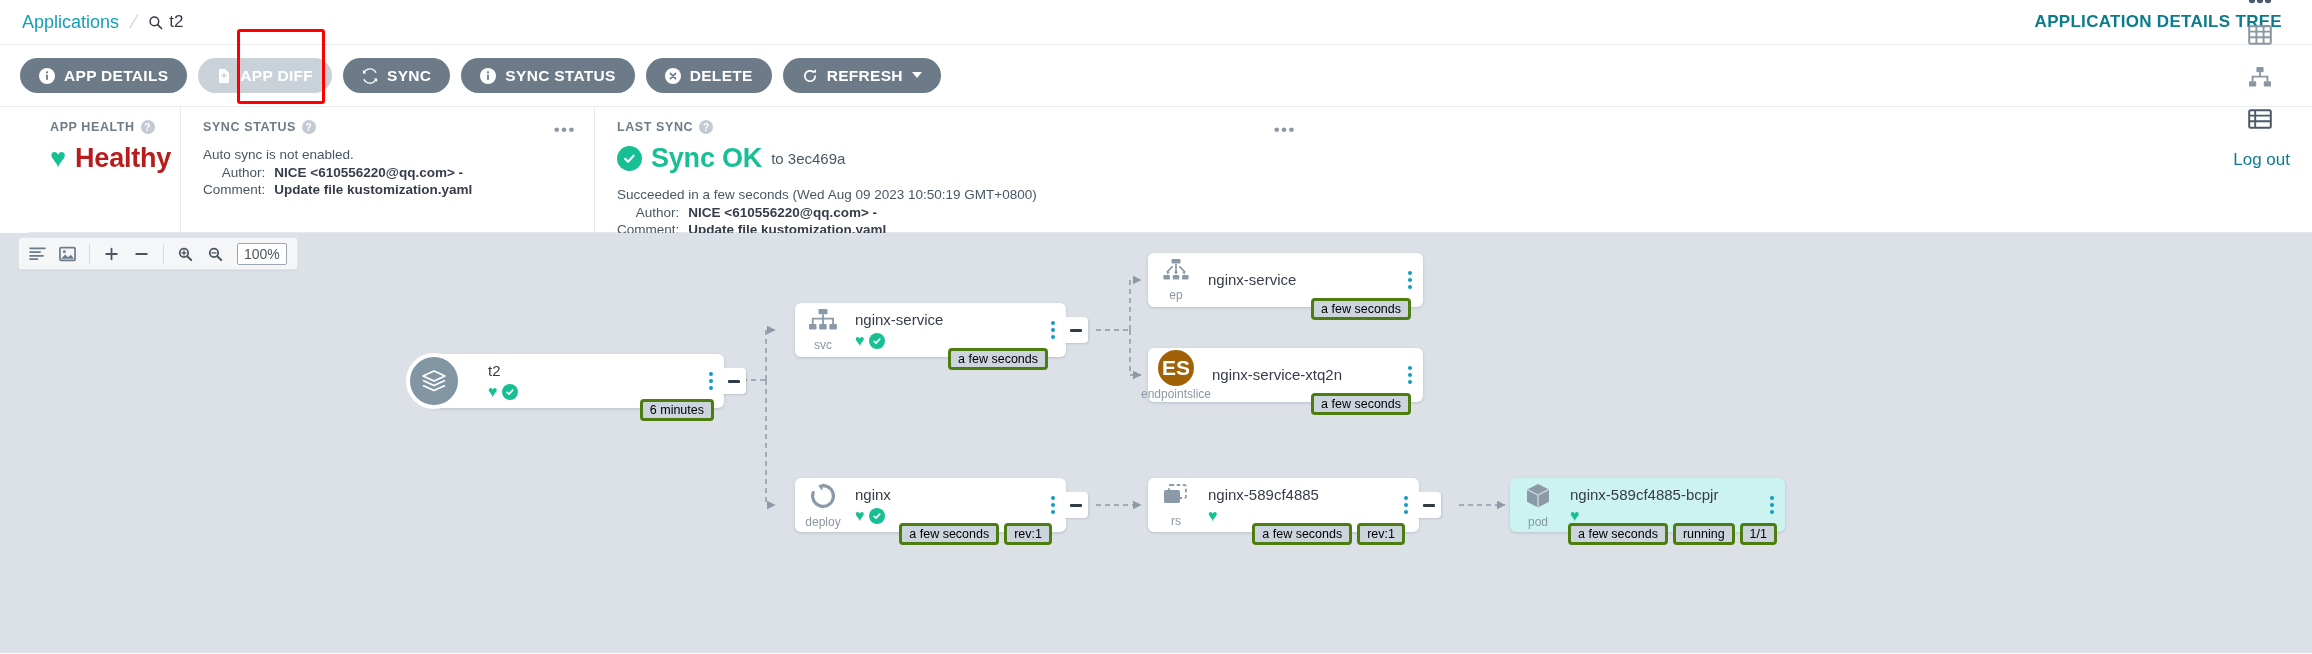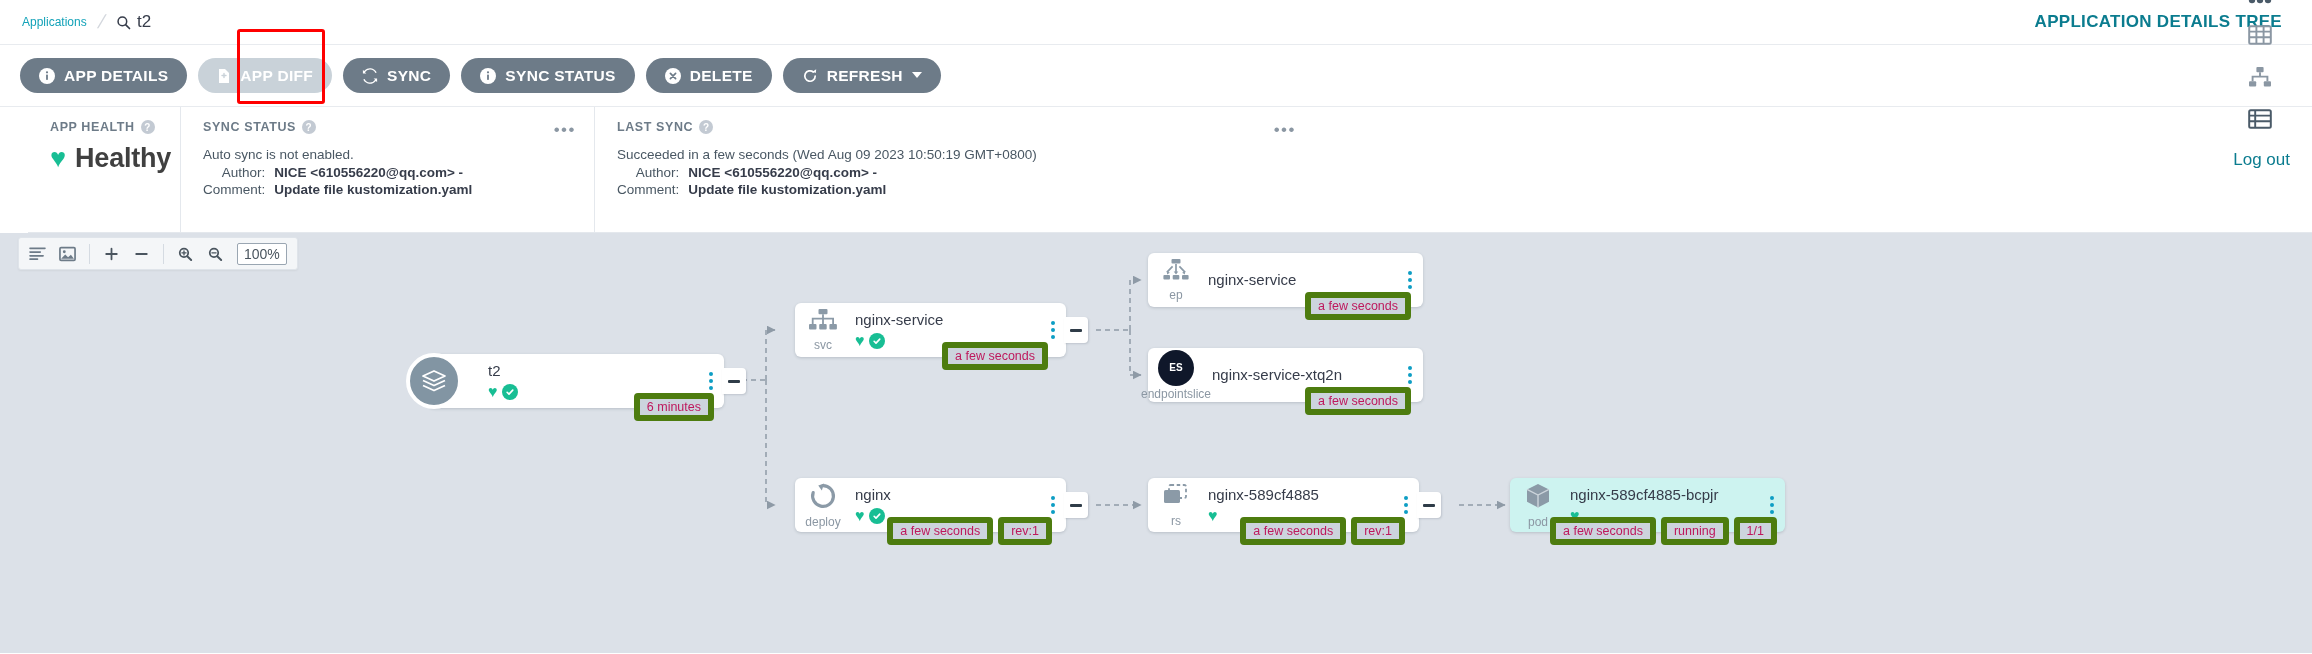--- a/index.html
+++ b/index.html
@@ -11,21 +11,21 @@
   }
 
   
   .breadcrumb-bar {
     height: 45px;
     display: flex; align-items: center;
     padding: 0 22px;
     border-bottom: 1px solid #e8ebef;
     position: relative;
   }
-  .crumb-link { color: #12a2b8; font-size: 12px; cursor: pointer; text-align: center; }
+  .crumb-link { color: #12a2b8; font-size: 18px; cursor: pointer; text-align: center; }
   .crumb-sep { color: #d3d7dd; font-size: 19px; margin: 0 12px; transform: skewX(-18deg); }
   .crumb-current { display: flex; align-items: center; gap: 6px; color: #363c4a; font-size: 17px; }
   .crumb-current svg { display:block; }
   .app-details-tree-label {
     position: absolute; right: 30px; top: 50%; transform: translateY(-50%);
     color: #0b7c8f; font-size: 17px; font-weight: bold; letter-spacing: .3px;
   }
 
   
   .action-bar {
@@ -91,21 +91,21 @@
   .panel-kebab {
     position: absolute; right: 18px; top: 13px;
     color: #8b97a3; font-size: 17px; letter-spacing: 1.5px; cursor: pointer;
   }
   .big-status { display: flex; align-items: center; gap: 9px; margin-top: 9px; }
   .heart-big { color: #18be94; font-size: 27px; line-height: 1; }
   .check-circle {
     width: 25px; height: 25px; border-radius: 50%;
     background: #18be94; display: inline-flex; align-items: center; justify-content: center;
   }
-  .big-text { font-size: 27px; font-weight: bold; color: #404040; letter-spacing: -.2px; }
+  .big-text { font-size: 27px; font-weight: bold; color: #b91c1c; letter-spacing: -.2px; }
   .big-text.green { color: #18be94; }
   .sub-text { font-size: 15px; color: #495763; font-weight: normal; }
   .meta-line { font-size: 13.5px; color: #495763; margin-top: 13px; }
   .meta-table { margin-top: 2px; font-size: 13.5px; color: #495763; border-spacing: 0; }
   .meta-table td { padding: 1px 0; vertical-align: top; }
   .meta-label { text-align: right; padding-right: 9px !important; color: #495763; }
   .meta-value { font-weight: bold; color: #363c4a; }
 
   
   .graph-area {
@@ -164,22 +164,22 @@
     display: flex; flex-direction: column; gap: 3px; cursor: pointer;
   }
   .node-kebab i { width: 4px; height: 4px; border-radius: 50%; background: #0d9ec4; display: block; }
 
   .pill-row {
     position: absolute;
     display: flex; gap: 5px;
     bottom: -13px;
   }
   .pill {
-    background: #ccd4dd; color: #be185d;
-    border: 6px solid #4d7c0f;
+    background: #ccd4dd; color: #000000;
+    border: 3px solid #4d7c0f;
     border-radius: 4px;
     font-size: 12.5px; padding: 1px 7px;
     white-space: nowrap;
   }
 
   .collapse-tab {
     position: absolute;
     right: -22px; top: 50%; transform: translateY(-50%);
     width: 24px; height: 26px;
     background: #fff; border-radius: 0 4px 4px 0;
@@ -190,22 +190,22 @@
   .collapse-tab span { width: 12px; height: 3px; background: #2f3c48; display: block; border-radius: 1px; }
 
   .app-circle {
     position: absolute; left: -22px; top: 50%; transform: translateY(-50%);
     width: 56px; height: 56px; border-radius: 50%;
     background: #8295a3; border: 4px solid #ffffff;
     display: flex; align-items: center; justify-content: center;
   }
   .es-circle {
     width: 36px; height: 36px; border-radius: 50%;
-    background: #0f172a; color: #fff;
-    font-size: 10px; font-weight: bold;
+    background: #a16207; color: #fff;
+    font-size: 21px; font-weight: bold;
     display: flex; align-items: center; justify-content: center;
   }
 
   svg.edges { position: absolute; left: 0; top: 0; pointer-events: none; }
 </style>
 </head>
 <body>
 
 <div class="breadcrumb-bar">
   <span class="crumb-link">Applications</span>
@@ -361,20 +361,29 @@
     </tbody>
       </table>
   </div>
 
   <div class="panel panel-last">
     <div class="panel-title">
       <span>LAST SYNC</span>
       <span class="help-dot">?</span>
     </div>
     <span class="panel-kebab">•••</span>
+    <div class="big-status">
+      <span class="check-circle">
+        <svg width="15" height="15" viewBox="0 0 16 16">
+            <path d="M3.4 8.4l3 3 6-6.4" fill="none" stroke="#fff" stroke-width="2.3" stroke-linecap="round" stroke-linejoin="round"></path>
+          </svg>
+      </span>
+      <span class="big-text green">Sync OK</span>
+      <span class="sub-text">to 3ec469a</span>
+    </div>
     <div class="meta-line">Succeeded in a few seconds (Wed Aug 09 2023 10:50:19 GMT+0800)</div>
     <table class="meta-table">
       <tbody>
           <tr>
         <td class="meta-label">Author:</td>
         <td class="meta-value">NICE &lt;610556220@qq.com&gt; -</td>
       </tr>
       <tr>
         <td class="meta-label">Comment:</td>
         <td class="meta-value">Update file kustomization.yaml</td>

